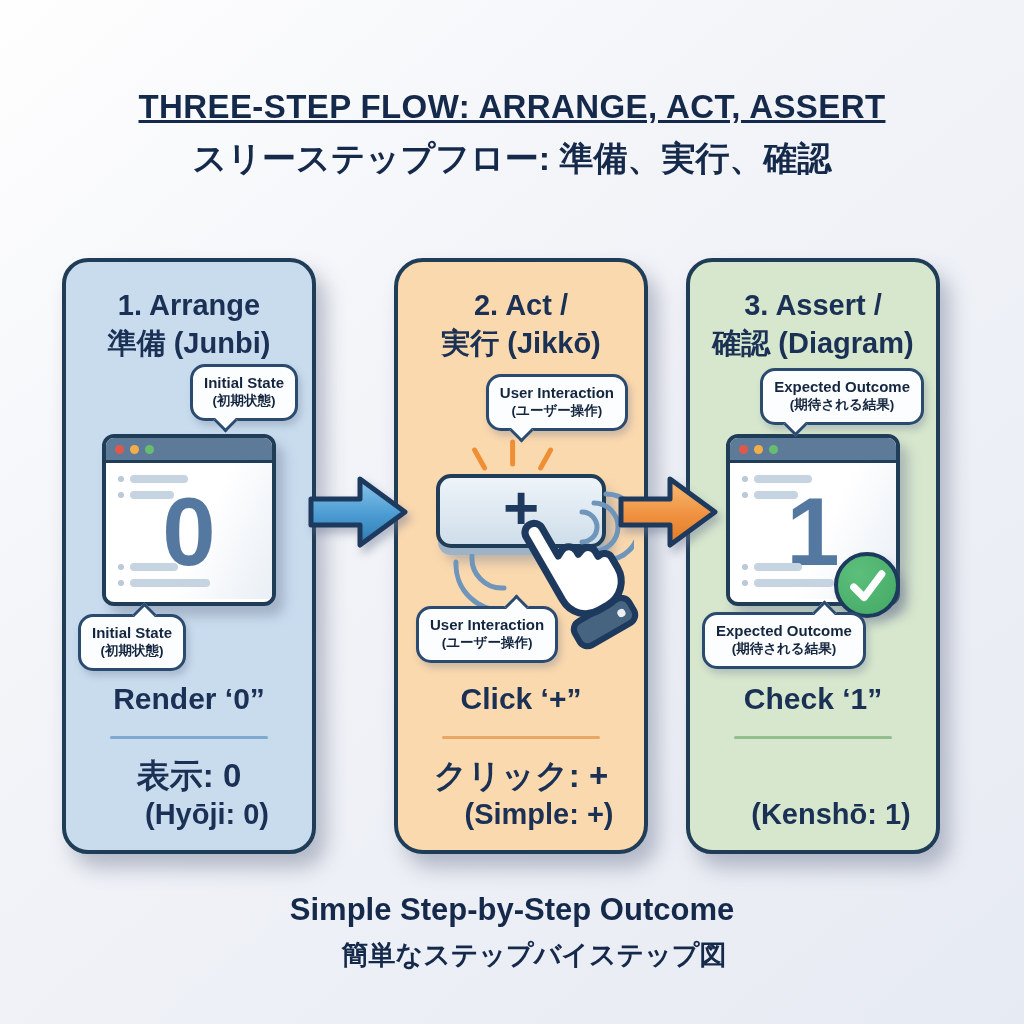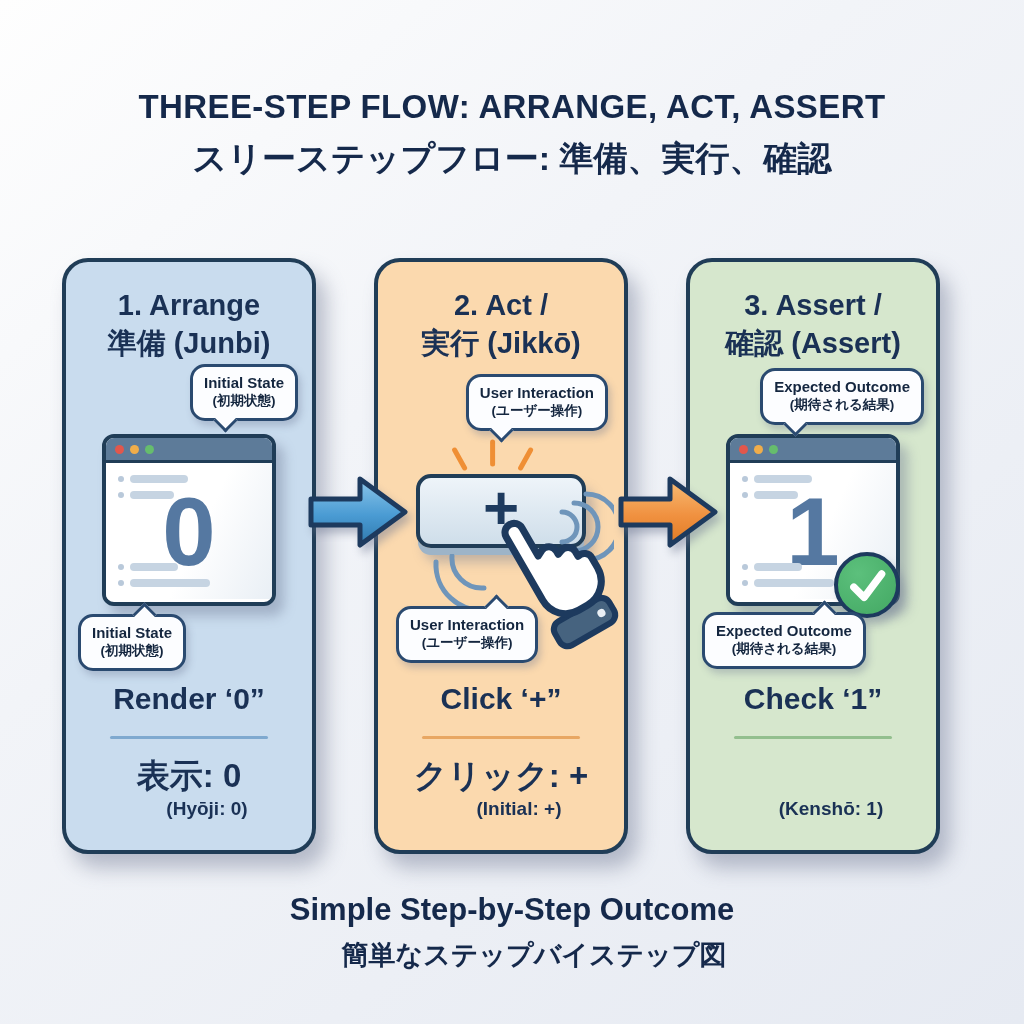--- a/index.html
+++ b/index.html
@@ -4,29 +4,29 @@
 <style>
   * { margin:0; padding:0; box-sizing:border-box; }
   html,body { width:1024px; height:1024px; }
   body { font-family:"Liberation Sans","DejaVu Sans",sans-serif; color:#1a3155; }
 
   .canvas { position:relative; width:1024px; height:1024px; overflow:hidden;
             background:linear-gradient(140deg,#fefefe 0%,#f2f4f8 38%,#e6eaf2 100%); }
 
   
   .title-block { position:absolute; top:88px; left:0; right:0; text-align:center; color:#15294b; }
-  .title-en { font-size:33px; font-weight:800; letter-spacing:.4px; }
+  .title-en { font-size:33px; font-weight:800; letter-spacing:.4px;text-decoration:underline; }
   .title-ja { font-size:34px; font-weight:800; margin-top:10px; }
 
   
   .card { position:absolute; top:258px; width:254px; height:596px;
           border:4px solid #203d57; border-radius:26px;
           box-shadow:10px 14px 20px rgba(108,118,145,.45); }
   .card1 { left:62px;  background:#c9dcee; }
-  .card2 { left:374px; background:#fbd9ae; }
+  .card2 { left:394px; background:#fbd9ae;border-radius:29px; }
   .card3 { left:686px; background:#d6e7cd; }
 
   .card-heading { position:absolute; top:24px; left:0; right:0; text-align:center;
                   font-weight:800; font-size:29px; line-height:1.32; color:#1a3155; }
 
   
   .callout { position:absolute; background:#fcfdff; border:3px solid #2a4a70; border-radius:15px;
              padding:7px 11px 8px; text-align:center; color:#14263f; z-index:6;
              box-shadow:3px 5px 7px rgba(100,110,140,.3); }
   .callout .c-en { font-size:15px; font-weight:700; white-space:nowrap; }
@@ -83,21 +83,21 @@
   
   .action-text { position:absolute; top:420px; left:0; right:0; text-align:center;
                  font-size:30px; font-weight:700; color:#1a3155; }
   .divider { position:absolute; top:474px; left:18%; width:64%; height:3px; border-radius:2px; }
   .card1 .divider { background:#7fa9cf; }
   .card2 .divider { background:#e8a763; }
   .card3 .divider { background:#93bf8e; }
   .result-ja { position:absolute; top:492px; left:0; right:0; text-align:center;
                font-size:33px; font-weight:800; color:#1a3155; }
   .result-romaji { position:absolute; top:536px; left:0; right:0; text-align:center;
-                   font-size:19px; font-weight:700; color:#1a3155;padding-left:36px; }
+                   font-size:29px; font-weight:700; color:#1a3155;padding-left:36px; }
 
   
   .flow-arrow { position:absolute; top:470px; z-index:10;
                 filter:drop-shadow(4px 6px 4px rgba(108,118,145,.45)); }
   .arrow1 { left:308px; } .arrow2 { left:618px; }
 
   
   .footer-block { position:absolute; top:892px; left:0; right:0; text-align:center; color:#15294b; }
   .footer-en { font-size:31px; font-weight:800; }
   .footer-ja { font-size:27px; font-weight:700; margin-top:9px;padding-left:44px; }
@@ -227,38 +227,38 @@
 
     <div class="callout callout-bottom">
       <div class="c-en">User Interaction</div>
       <div class="c-ja">(ユーザー操作)</div>
       <span class="tail tail-up"></span>
     </div>
 
     <div class="action-text">Click ‘+”</div>
     <div class="divider"></div>
     <div class="result-ja">クリック: +</div>
-    <div class="result-romaji">(Initial: +)</div>
+    <div class="result-romaji">(Simple: +)</div>
   </section>
 
   <svg class="flow-arrow arrow2" width="100" height="84" viewBox="0 0 100 84">
     <defs>
       <linearGradient id="ga2" x1="0" y1="0" x2="0" y2="1">
         <stop offset="0" stop-color="#f8bd76"></stop>
           <stop offset="0.55" stop-color="#f09140"></stop>
           <stop offset="1" stop-color="#e07b24"></stop>
       </linearGradient>
     </defs>
     <path d="M3,29 H52 V9 L97,42 L52,75 V55 H3 Z" fill="url(#ga2)" stroke="#1d3a5e" stroke-width="5" stroke-linejoin="round"></path>
   </svg>
 
   <section class="card card3">
     <div class="card-heading">
       <div>3. Assert /</div>
-      <div>確認 (Assert)</div>
+      <div>確認 (Diagram)</div>
     </div>
 
     <div class="callout callout-top">
       <div class="c-en">Expected Outcome</div>
       <div class="c-ja">(期待される結果)</div>
       <span class="tail tail-down"></span>
     </div>
 
     <div class="window">
       <div class="titlebar">

